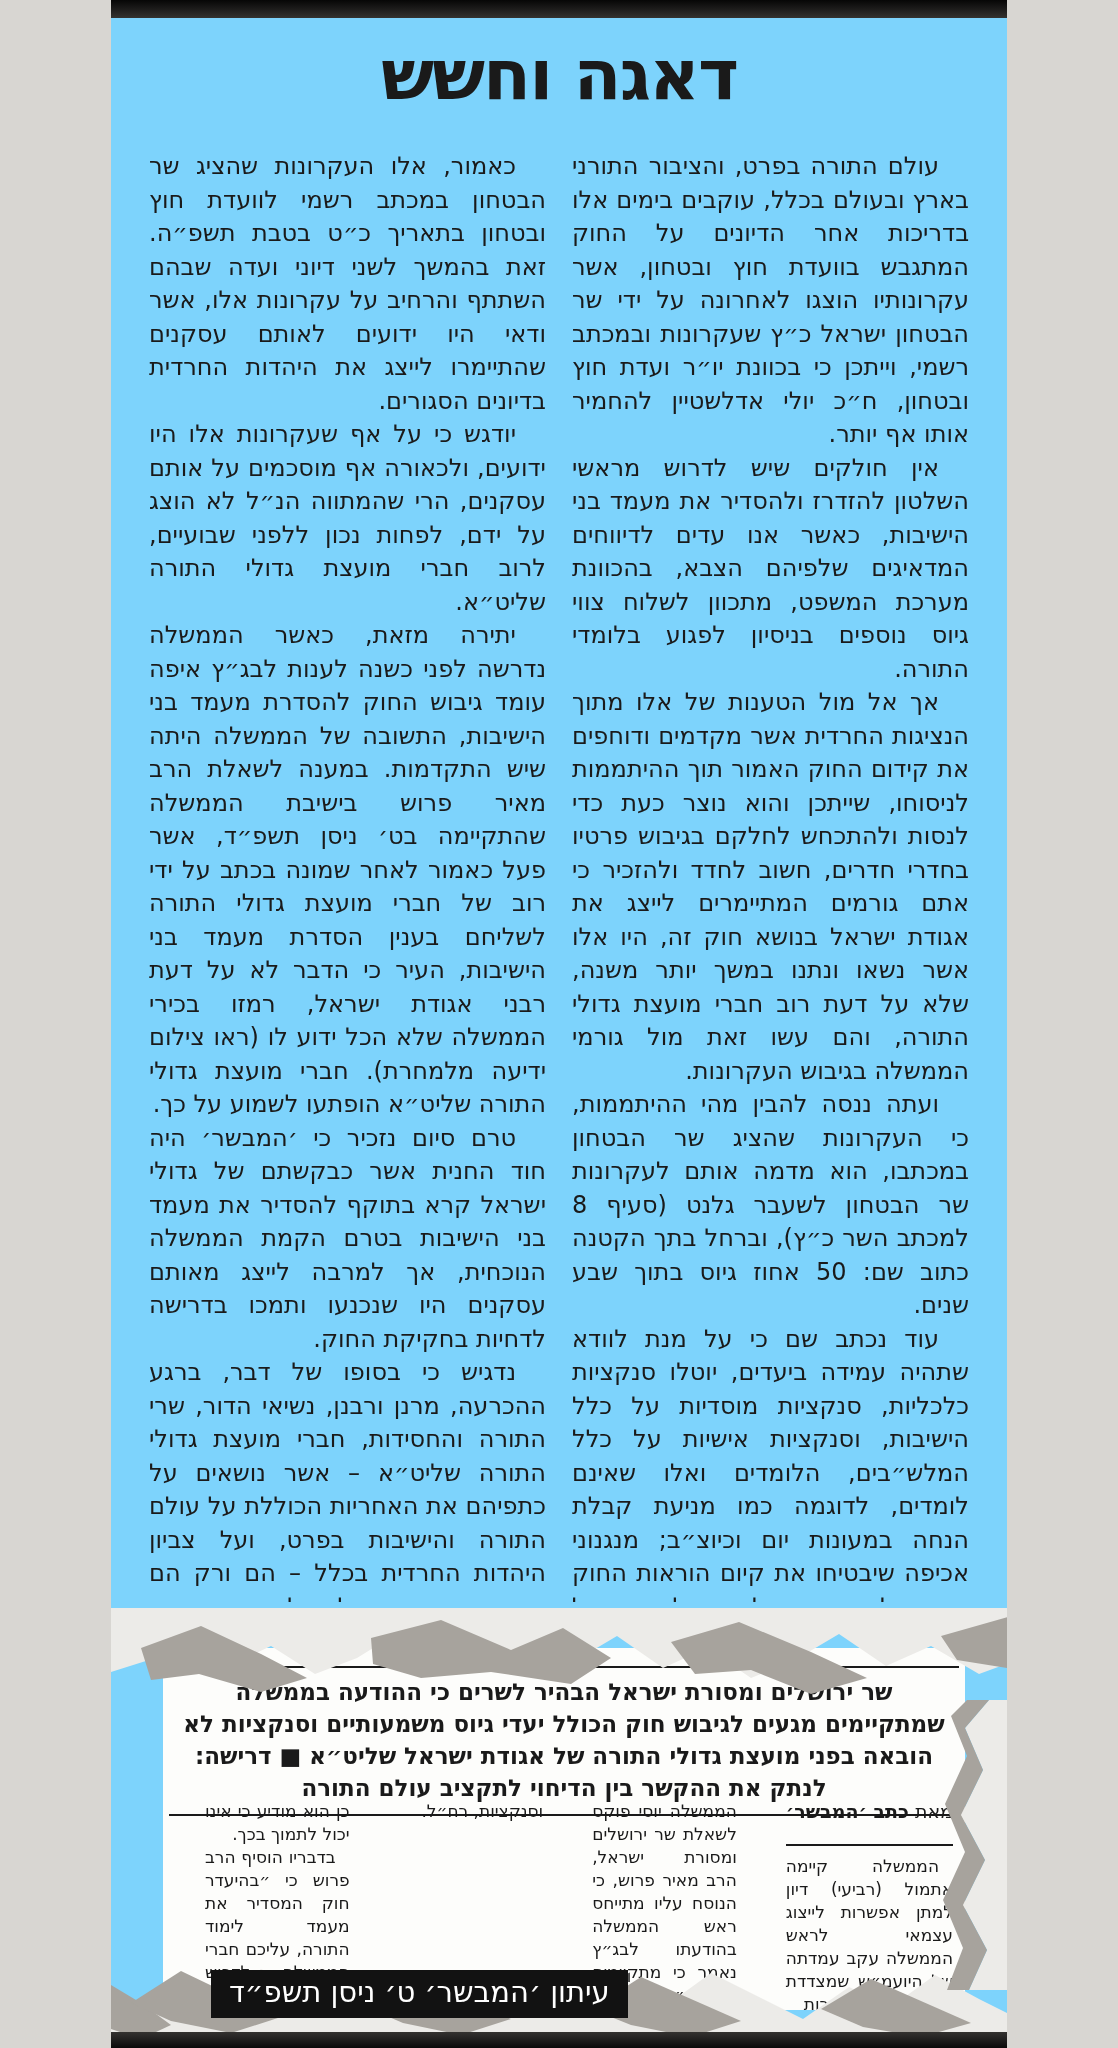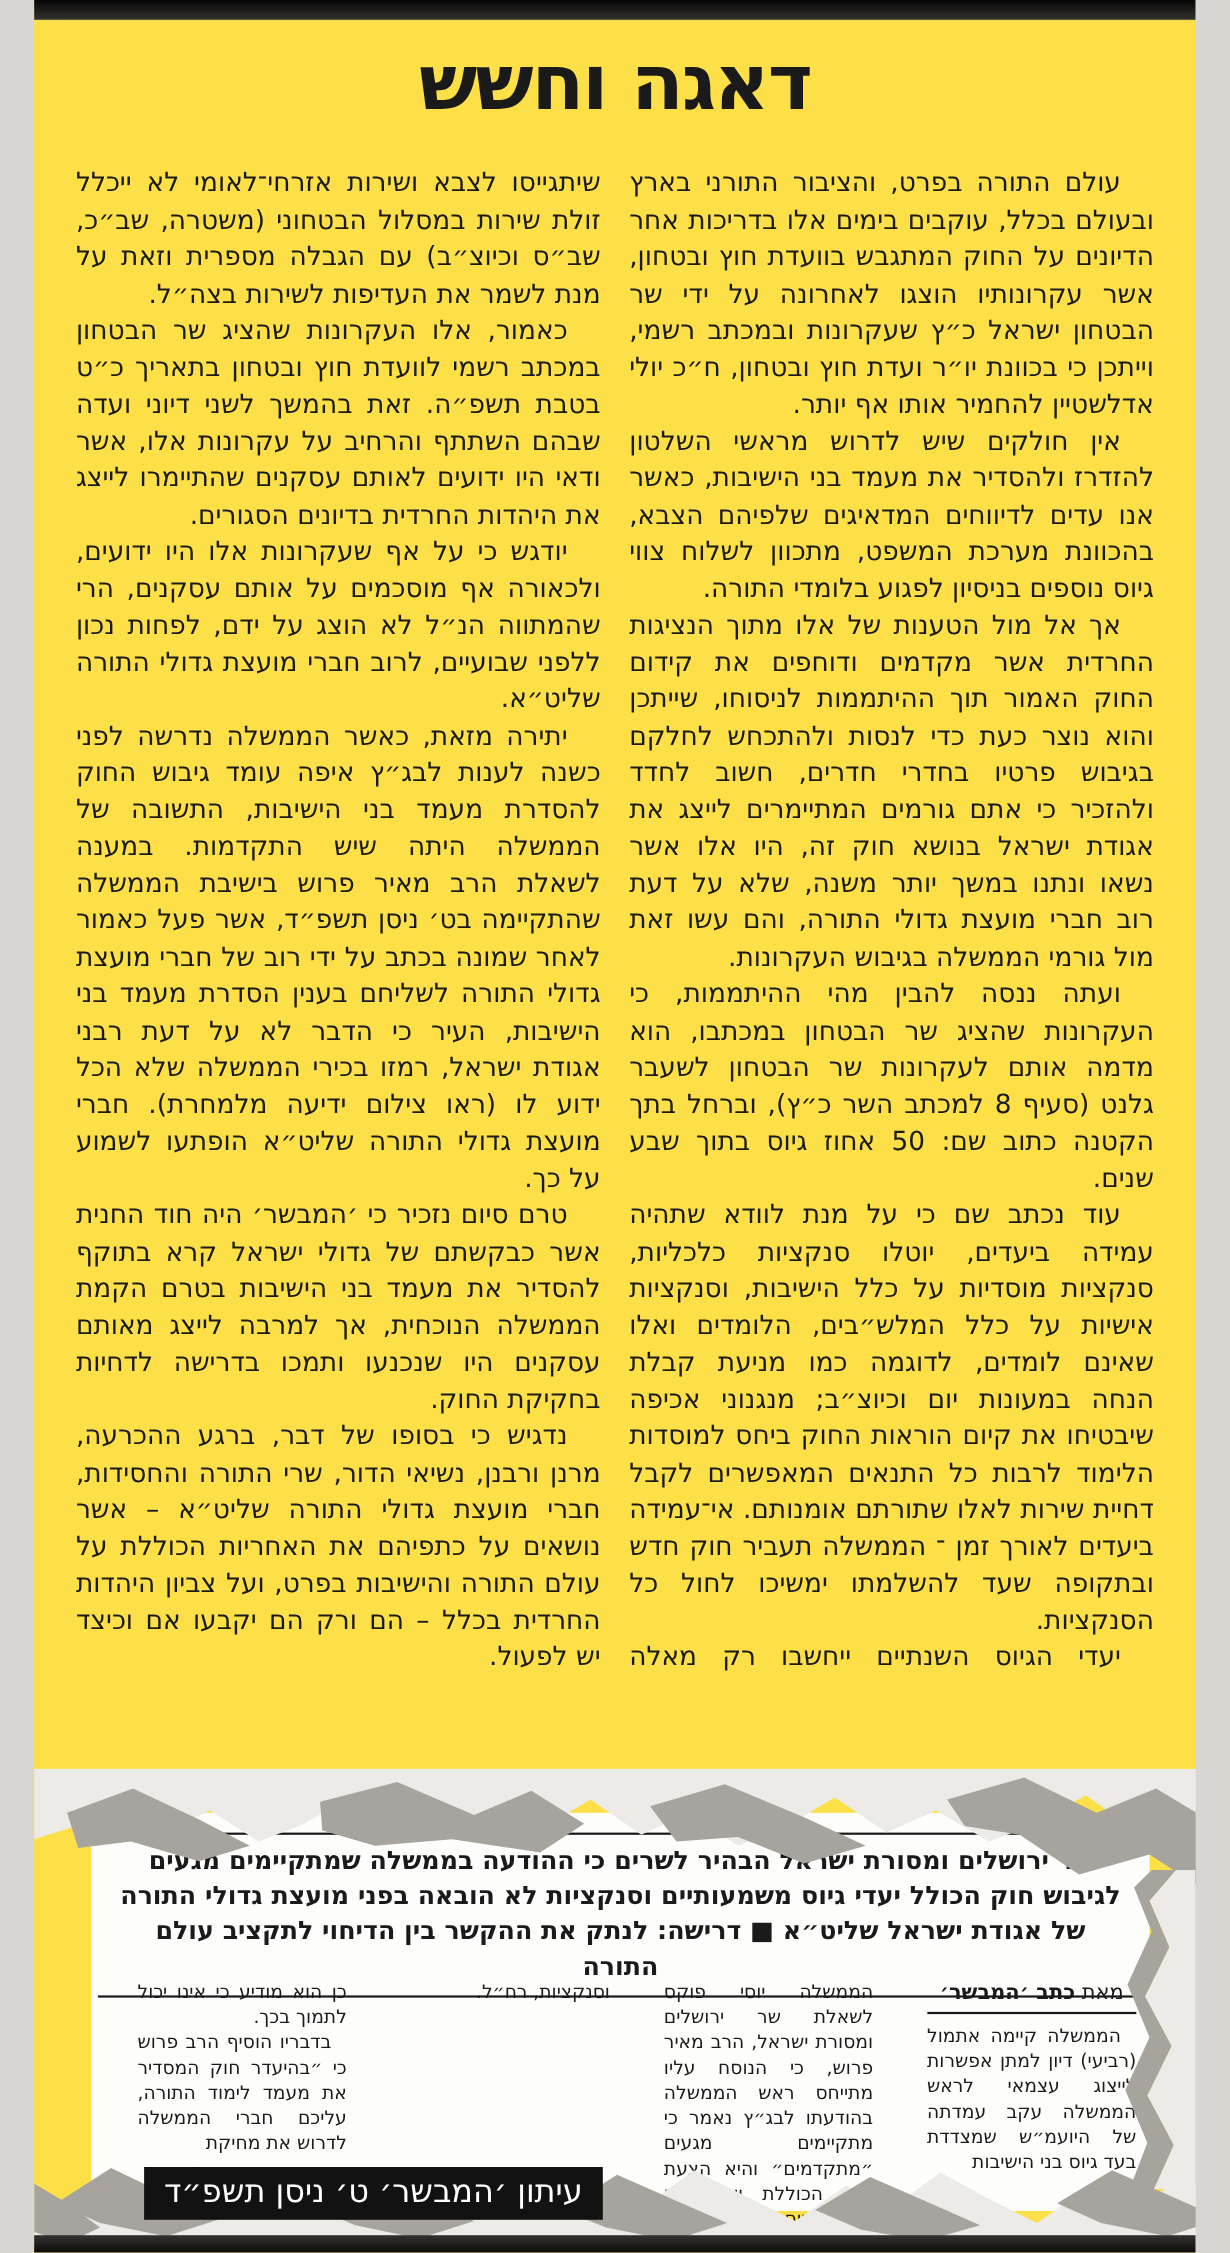--- a/index.html
+++ b/index.html
@@ -1,18 +1,18 @@
 <!DOCTYPE html>
 <html lang="he" dir="rtl"><head>
 <meta charset="utf-8">
 <style>
   html,body { margin:0; padding:0; background:#d8d6d2; }
   #screen {
-    position:relative; width:1056px; height:2048px; margin:0 auto;
-    background:#fde047; overflow:hidden; direction:rtl;
+    position:relative; width:896px; height:2048px; margin:0 auto;
+    background:#7dd3fc; overflow:hidden; direction:rtl;
     font-family:"DejaVu Sans", sans-serif; color:#1a1a1a;
   }
   .topbar { position:absolute; top:0; left:0; width:100%; height:18px;
     background:linear-gradient(#060606,#343230); z-index:8; }
   .bottombar { position:absolute; top:2032px; left:0; width:100%; height:16px;
     background:linear-gradient(#343230,#0a0a0a); z-index:9; }
 
   .headline { position:absolute; top:34px; left:0; width:100%; margin:0;
     text-align:center; font-size:70px; font-weight:bold; letter-spacing:-2px; }
 
@@ -27,21 +27,21 @@
     background:#fdfdfb; z-index:2; }
   .clip-headline { position:absolute; left:58px; right:48px; top:1666px; z-index:3;
     border-top:2px solid #1a1a1a; border-bottom:2px solid #1a1a1a;
     padding:8px 14px 10px; text-align:center; font-weight:bold;
     font-size:23px; line-height:32px; }
   .clip-cols { position:absolute; left:62px; right:54px; top:1800px; height:180px;
     display:flex; gap:17px; z-index:3; }
   .clip-col { flex:1; font-size:17px; line-height:23px; text-align:justify;margin-left:32px; }
   .clip-col p { margin:0; text-indent:14px; }
   .clip-col p.noind { text-indent:0; }
-  .byline { text-align:center; font-size:19px; padding-bottom:6px;
+  .byline { text-align:center; font-size:19px; padding-bottom:21px;
     border-bottom:2px solid #1a1a1a; margin-bottom:9px; white-space:nowrap; }
   .cont-line { font-size:15px; margin-top:2px; text-indent:0; }
   .cont-line .arrows { color:#c03030; letter-spacing:-1px; }
 
   .tear { position:absolute; pointer-events:none; z-index:4; }
   .tear-top { top:1608px; left:0; width:1118px; height:130px; }
   .tear-bottom { top:1925px; left:0; width:1118px; height:115px; }
   .tear-right { top:1700px; right:0; width:78px; height:290px; }
 
   .caption { position:absolute; left:100px; top:1970px; z-index:6;
@@ -60,21 +60,20 @@
   <div class="columns">
     <div class="col">
       <p>עולם התורה בפרט, והציבור התורני בארץ ובעולם בכלל, עוקבים בימים אלו בדריכות אחר הדיונים על החוק המתגבש בוועדת חוץ ובטחון, אשר עקרונותיו הוצגו לאחרונה על ידי שר הבטחון ישראל כ״ץ שעקרונות ובמכתב רשמי, וייתכן כי בכוונת יו״ר ועדת חוץ ובטחון, ח״כ יולי אדלשטיין להחמיר אותו אף יותר.</p>
       <p>אין חולקים שיש לדרוש מראשי השלטון להזדרז ולהסדיר את מעמד בני הישיבות, כאשר אנו עדים לדיווחים המדאיגים שלפיהם הצבא, בהכוונת מערכת המשפט, מתכוון לשלוח צווי גיוס נוספים בניסיון לפגוע בלומדי התורה.</p>
       <p>אך אל מול הטענות של אלו מתוך הנציגות החרדית אשר מקדמים ודוחפים את קידום החוק האמור תוך ההיתממות לניסוחו, שייתכן והוא נוצר כעת כדי לנסות ולהתכחש לחלקם בגיבוש פרטיו בחדרי חדרים, חשוב לחדד ולהזכיר כי אתם גורמים המתיימרים לייצג את אגודת ישראל בנושא חוק זה, היו אלו אשר נשאו ונתנו במשך יותר משנה, שלא על דעת רוב חברי מועצת גדולי התורה, והם עשו זאת מול גורמי הממשלה בגיבוש העקרונות.</p>
       <p>ועתה ננסה להבין מהי ההיתממות, כי העקרונות שהציג שר הבטחון במכתבו, הוא מדמה אותם לעקרונות שר הבטחון לשעבר גלנט (סעיף 8 למכתב השר כ״ץ), וברחל בתך הקטנה כתוב שם: 50 אחוז גיוס בתוך שבע שנים.</p>
       <p>עוד נכתב שם כי על מנת לוודא שתהיה עמידה ביעדים, יוטלו סנקציות כלכליות, סנקציות מוסדיות על כלל הישיבות, וסנקציות אישיות על כלל המלש״בים, הלומדים ואלו שאינם לומדים, לדוגמה כמו מניעת קבלת הנחה במעונות יום וכיוצ״ב; מנגנוני אכיפה שיבטיחו את קיום הוראות החוק ביחס למוסדות הלימוד לרבות כל התנאים המאפשרים לקבל דחיית שירות לאלו שתורתם אומנותם. אי־עמידה ביעדים לאורך זמן ־ הממשלה תעביר חוק חדש ובתקופה שעד להשלמתו ימשיכו לחול כל הסנקציות.</p>
       <p class="spread">יעדי הגיוס השנתיים ייחשבו רק מאלה</p>
     </div>
     <div class="col">
-      <p class="noind">שיתגייסו לצבא ושירות אזרחי־לאומי לא ייכלל זולת שירות במסלול הבטחוני (משטרה, שב״כ, שב״ס וכיוצ״ב) עם הגבלה מספרית וזאת על מנת לשמר את העדיפות לשירות בצה״ל.</p>
       <p>כאמור, אלו העקרונות שהציג שר הבטחון במכתב רשמי לוועדת חוץ ובטחון בתאריך כ״ט בטבת תשפ״ה. זאת בהמשך לשני דיוני ועדה שבהם השתתף והרחיב על עקרונות אלו, אשר ודאי היו ידועים לאותם עסקנים שהתיימרו לייצג את היהדות החרדית בדיונים הסגורים.</p>
       <p>יודגש כי על אף שעקרונות אלו היו ידועים, ולכאורה אף מוסכמים על אותם עסקנים, הרי שהמתווה הנ״ל לא הוצג על ידם, לפחות נכון ללפני שבועיים, לרוב חברי מועצת גדולי התורה שליט״א.</p>
       <p>יתירה מזאת, כאשר הממשלה נדרשה לפני כשנה לענות לבג״ץ איפה עומד גיבוש החוק להסדרת מעמד בני הישיבות, התשובה של הממשלה היתה שיש התקדמות. במענה לשאלת הרב מאיר פרוש בישיבת הממשלה שהתקיימה בט׳ ניסן תשפ״ד, אשר פעל כאמור לאחר שמונה בכתב על ידי רוב של חברי מועצת גדולי התורה לשליחם בענין הסדרת מעמד בני הישיבות, העיר כי הדבר לא על דעת רבני אגודת ישראל, רמזו בכירי הממשלה שלא הכל ידוע לו (ראו צילום ידיעה מלמחרת). חברי מועצת גדולי התורה שליט״א הופתעו לשמוע על כך.</p>
       <p>טרם סיום נזכיר כי ׳המבשר׳ היה חוד החנית אשר כבקשתם של גדולי ישראל קרא בתוקף להסדיר את מעמד בני הישיבות בטרם הקמת הממשלה הנוכחית, אך למרבה לייצג מאותם עסקנים היו שנכנעו ותמכו בדרישה לדחיות בחקיקת החוק.</p>
       <p>נדגיש כי בסופו של דבר, ברגע ההכרעה, מרנן ורבנן, נשיאי הדור, שרי התורה והחסידות, חברי מועצת גדולי התורה שליט״א – אשר נושאים על כתפיהם את האחריות הכוללת על עולם התורה והישיבות בפרט, ועל צביון היהדות החרדית בכלל – הם ורק הם יקבעו אם וכיצד יש לפעול.</p>
     </div>
   </div>
 
   <div class="clip-paper"></div>
 

